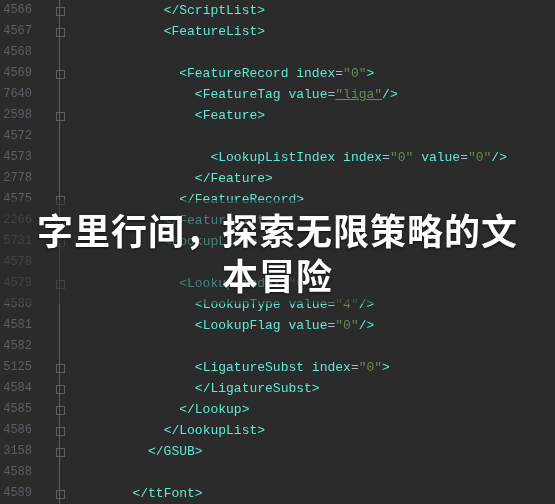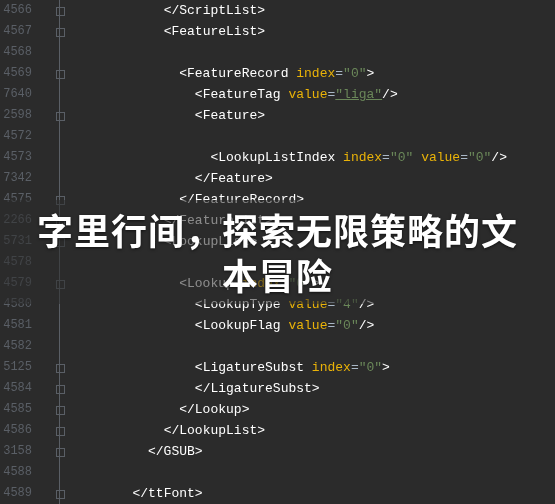--- a/index.html
+++ b/index.html
@@ -54,22 +54,22 @@
     width: 1px;
     background: #5a5f66;
   }
   .code {
     flex: 1;
     line-height: 21px;
     white-space: pre;
     padding-left: 0;
   }
   .code .line { height: 21px; }
-  .tag   { color: #ffffff; }
-  .attr  { color: #eab308; }
+  .tag   { color: #5eead4; }
+  .attr  { color: #5eead4; }
   .eq    { color: #a9b7c6; }
   .str   { color: #6a8759; }
   .str-u { color: #6a8759; text-decoration: underline; }
   .cmt   { color: #808080; }
 
   .overlay {
     position: absolute;
     left: 0;
     right: 0;
     top: 200px;
@@ -96,21 +96,21 @@
 
   <div class="gutter" id="gutter">
       <div>4566</div>
       <div>4567</div>
       <div>4568</div>
       <div>4569</div>
       <div>7640</div>
       <div>2598</div>
       <div>4572</div>
       <div>4573</div>
-      <div>7342</div>
+      <div>2778</div>
       <div>4575</div>
       <div>2266</div>
       <div>5731</div>
       <div>4578</div>
       <div>4579</div>
       <div>4580</div>
       <div>4581</div>
       <div>4582</div>
       <div>5125</div>
       <div>4584</div>

